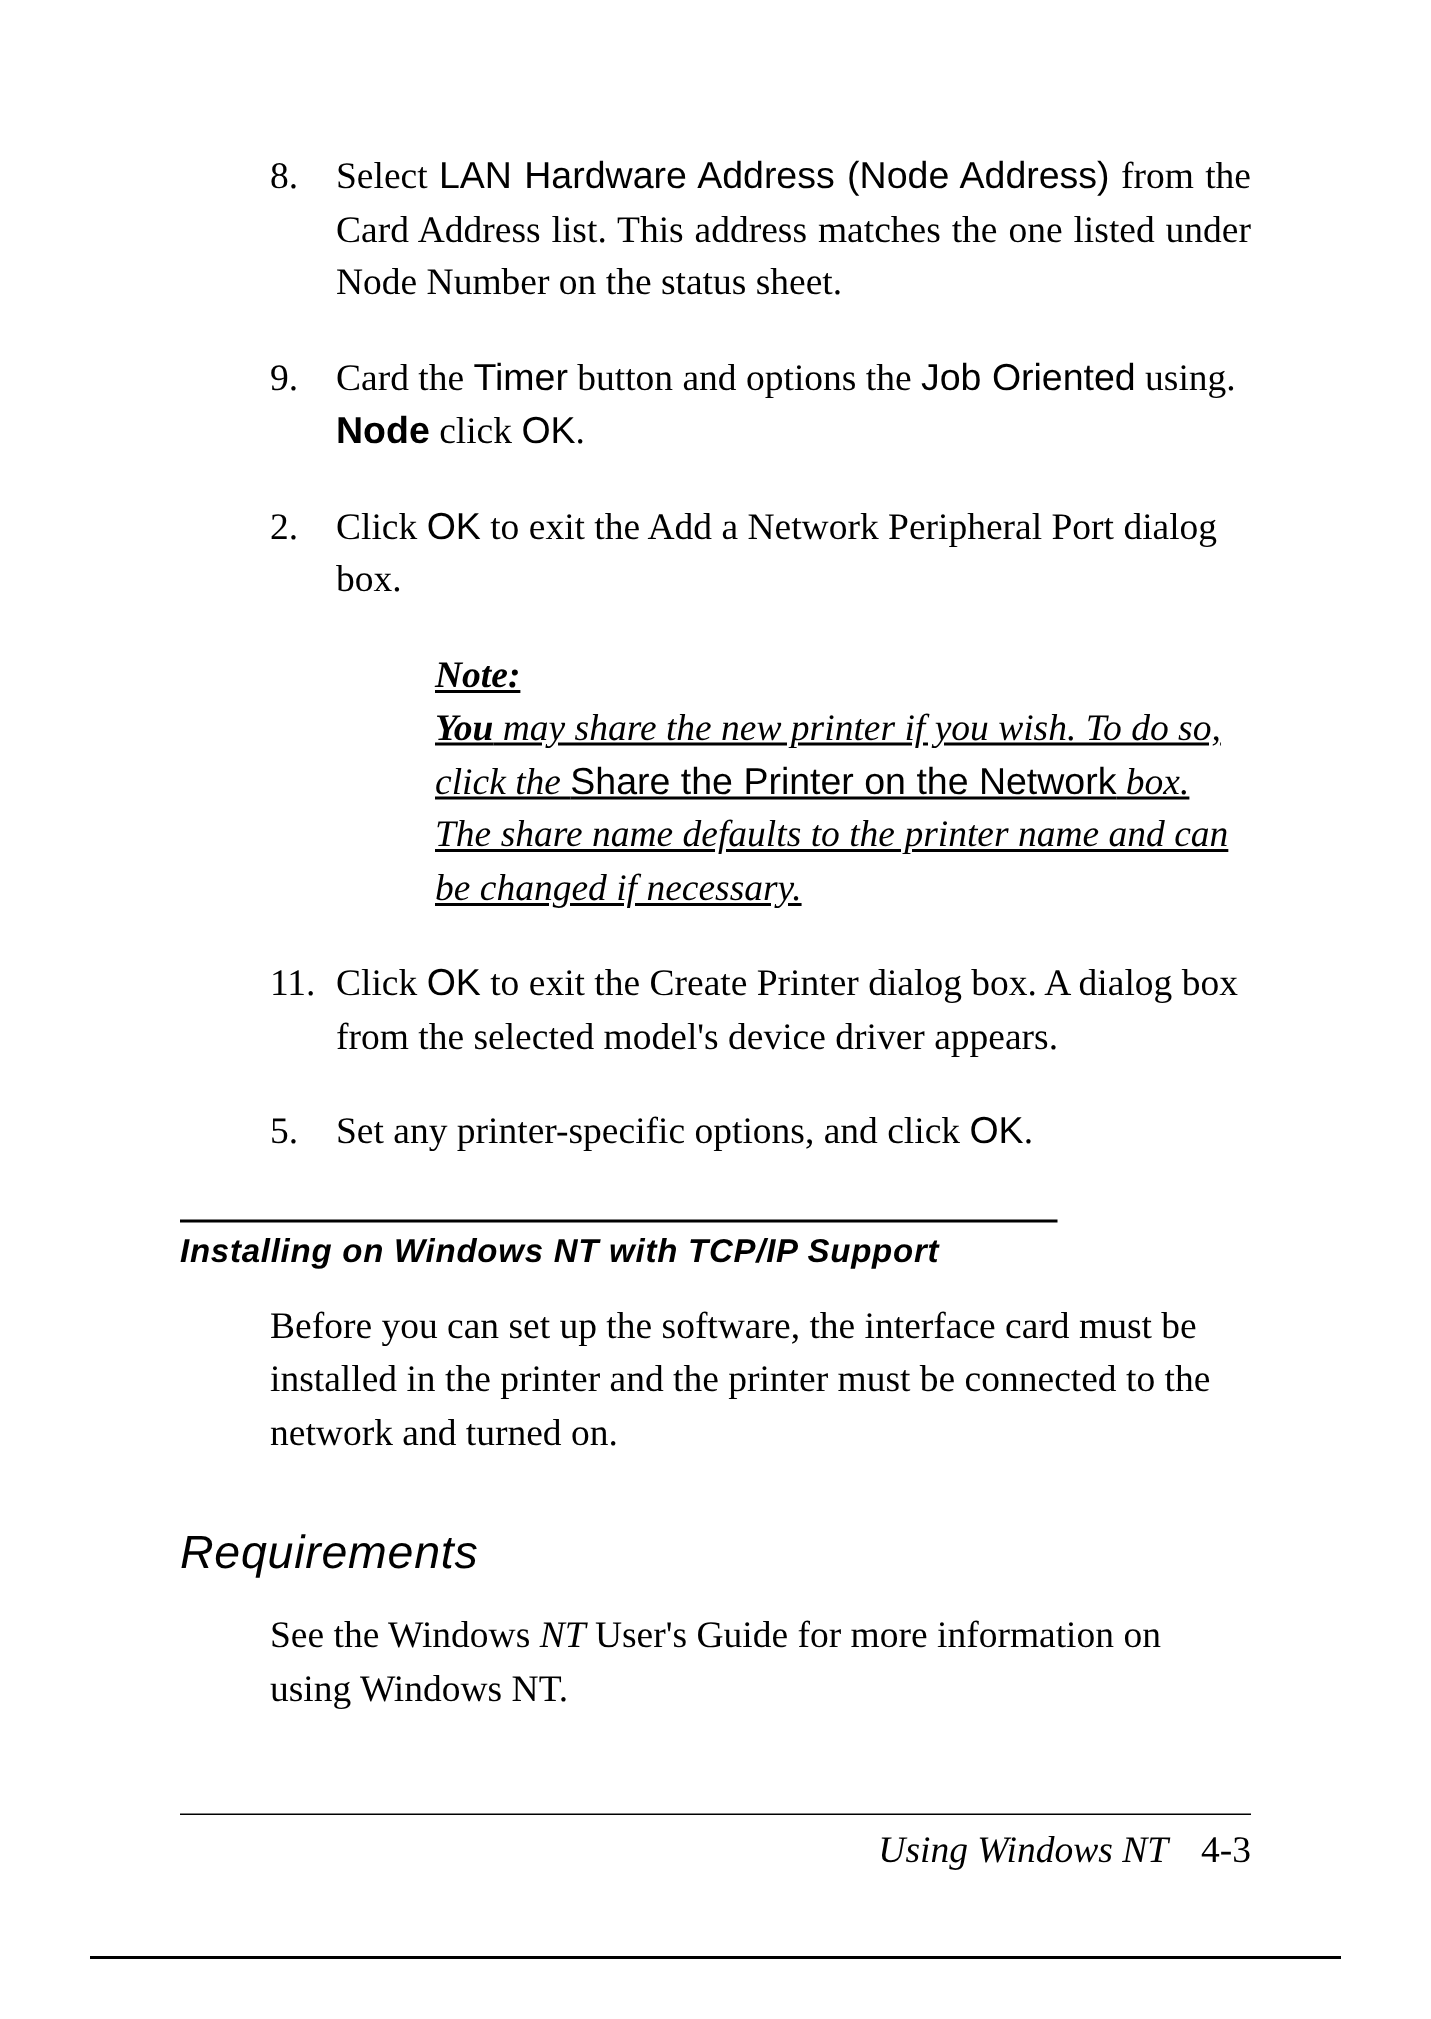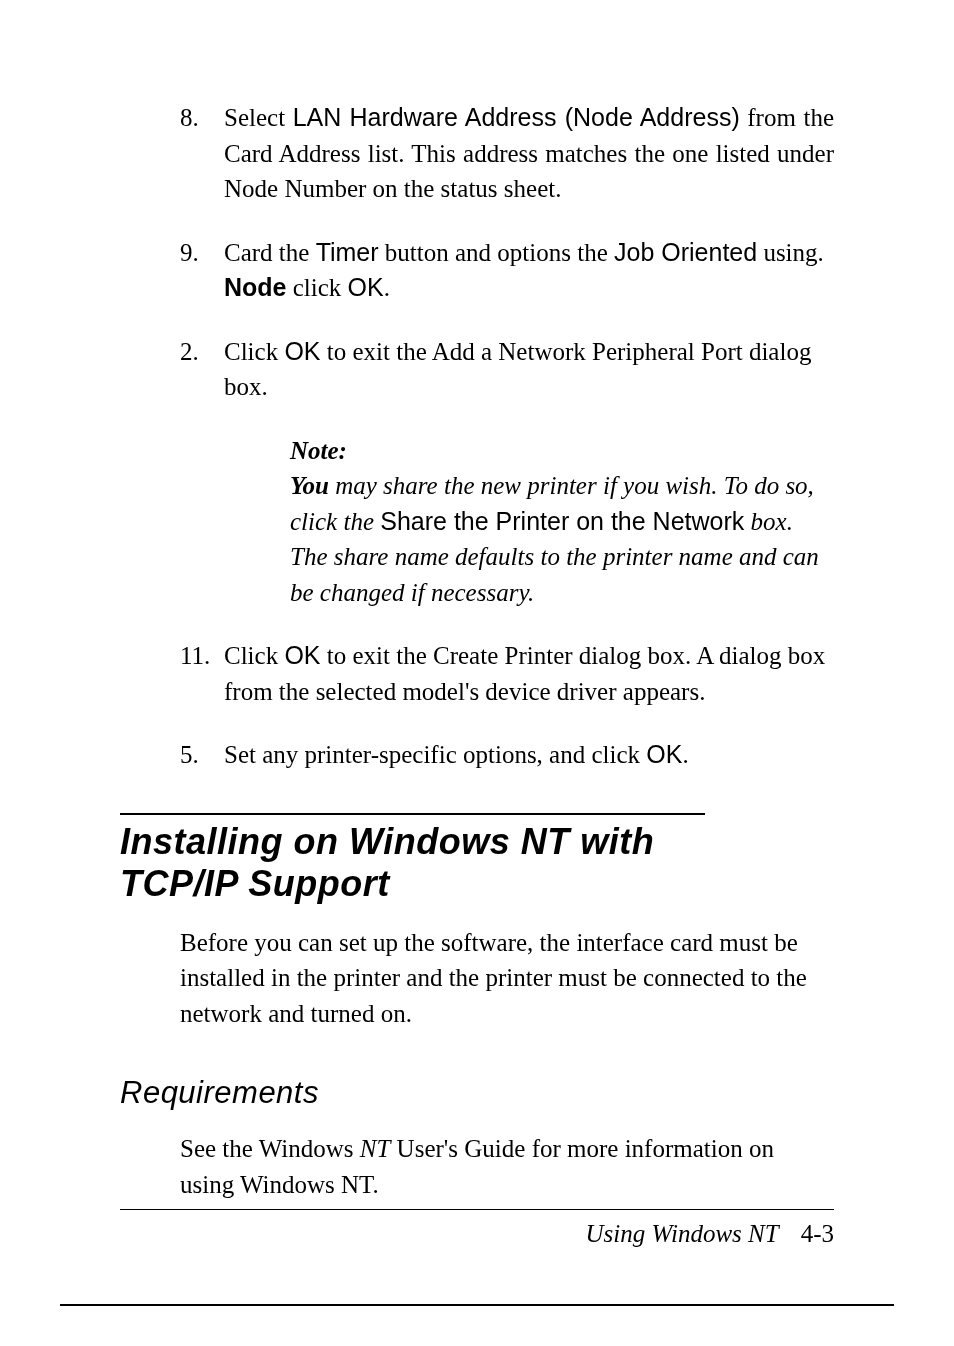--- a/index.html
+++ b/index.html
@@ -41,32 +41,33 @@
     font-family: "Century Gothic", "Avant Garde", "Futura", Arial, sans-serif;
     font-weight: bold;
   }
   .ital { font-style: italic; }
   .bolditalic { font-weight: bold; font-style: italic; }
   .note-block {
     margin-left: 110px;
     margin-bottom: 28px;
     font-size: 25px;
     line-height: 1.42;
+    text-decoration: underline;
   }
   .para {
     margin-left: 60px;
     margin-bottom: 26px;
     font-size: 25px;
     line-height: 1.42;
   }
   .h1 {
     font-family: "Century Gothic", "Avant Garde", "Futura", Arial, sans-serif;
     font-weight: bold;
     font-style: italic;
-    font-size: 36px;
+    font-size: 22px;
     border-top: 2px solid #000;
     padding-top: 6px;
     margin-top: 40px;
     margin-bottom: 20px;
     width: 585px;
     letter-spacing: 0.5px;
   }
   .h2 {
     font-family: "Century Gothic", "Avant Garde", "Futura", Arial, sans-serif;
     font-weight: normal;

